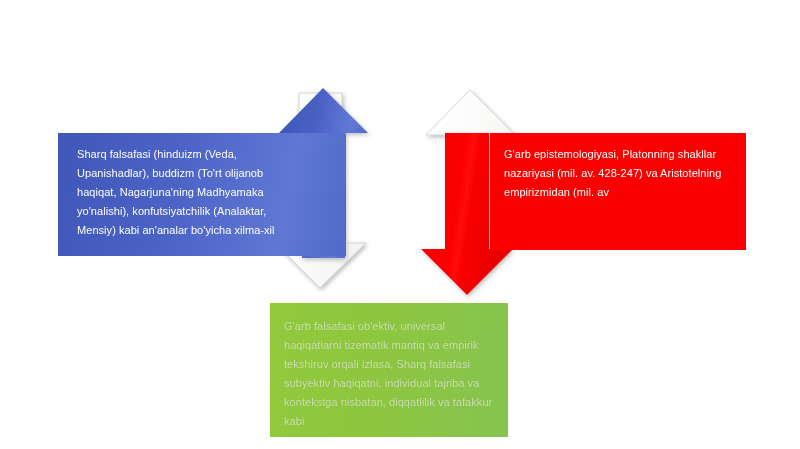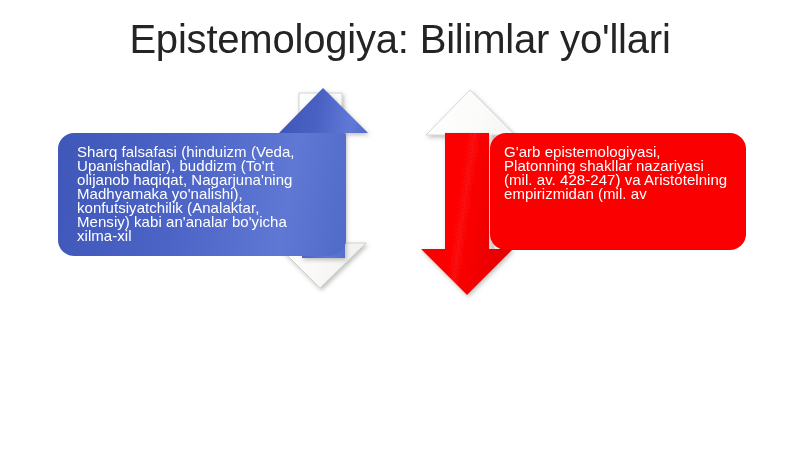--- a/index.html
+++ b/index.html
@@ -45,24 +45,23 @@
     left: 0; top: 0;
     width: 800px;
     height: 449px;
   }
 
   
   .tbox {
     position: absolute;
     box-sizing: border-box;
     color: #ffffff;
-    font-size: 15px;
-    line-height: 14px;
+    font-size: 11px;
+    line-height: 19px;
     letter-spacing: 0.05px;
-    border-radius: 16px;
   }
 
   #box-east {
     left: 58px;
     top: 133px;
     width: 288px;
     height: 123px;
     background: linear-gradient(100deg, #3f57b8 0%, #4c64c6 42%, #5f78d4 78%, #506ac9 100%);
     padding: 12px 44px 10px 19px;
     border-top-right-radius: 2px;
@@ -90,21 +89,20 @@
 
   .tbox p {
     margin: 0;
   }
 </style>
 </head>
 <body>
 
 <div id="slide">
 
-  <div id="title">Epistemologiya: Bilimlar yo'llari</div>
 
   <svg id="arrows" viewBox="0 0 800 449">
     <defs>
       <linearGradient id="gradBlue" x1="0" y1="0" x2="1" y2="0.3">
         <stop offset="0%" stop-color="#3d55b6"></stop>
         <stop offset="45%" stop-color="#4a62c4"></stop>
         <stop offset="80%" stop-color="#6179d6"></stop>
         <stop offset="100%" stop-color="#5068c8"></stop>
       </linearGradient>
       <linearGradient id="gradRed" x1="0" y1="0" x2="1" y2="0.25">
@@ -143,14 +141,17 @@
   </svg>
 
   <div id="box-east" class="tbox">
     <p>Sharq falsafasi (hinduizm (Veda, Upanishadlar), buddizm (To'rt olijanob haqiqat, Nagarjuna'ning Madhyamaka yo'nalishi), konfutsiyatchilik (Analaktar, Mensiy) kabi an'analar bo'yicha xilma-xil</p>
   </div>
 
   <div id="box-west" class="tbox">
     <p>G'arb epistemologiyasi, Platonning shakllar nazariyasi (mil. av. 428-247) va Aristotelning empirizmidan (mil. av</p>
   </div>
 
+  <div id="box-bridge" class="tbox">
+    <p>G'arb falsafasi ob'ektiv, universal haqiqatlarni tizematik mantiq va empirik tekshiruv orqali izlasa, Sharq falsafasi subyektiv haqiqatni, individual tajriba va kontekstga nisbatan, diqqatlilik va tafakkur kabi</p>
+  </div>
 
 </div>
 
 </body></html>

